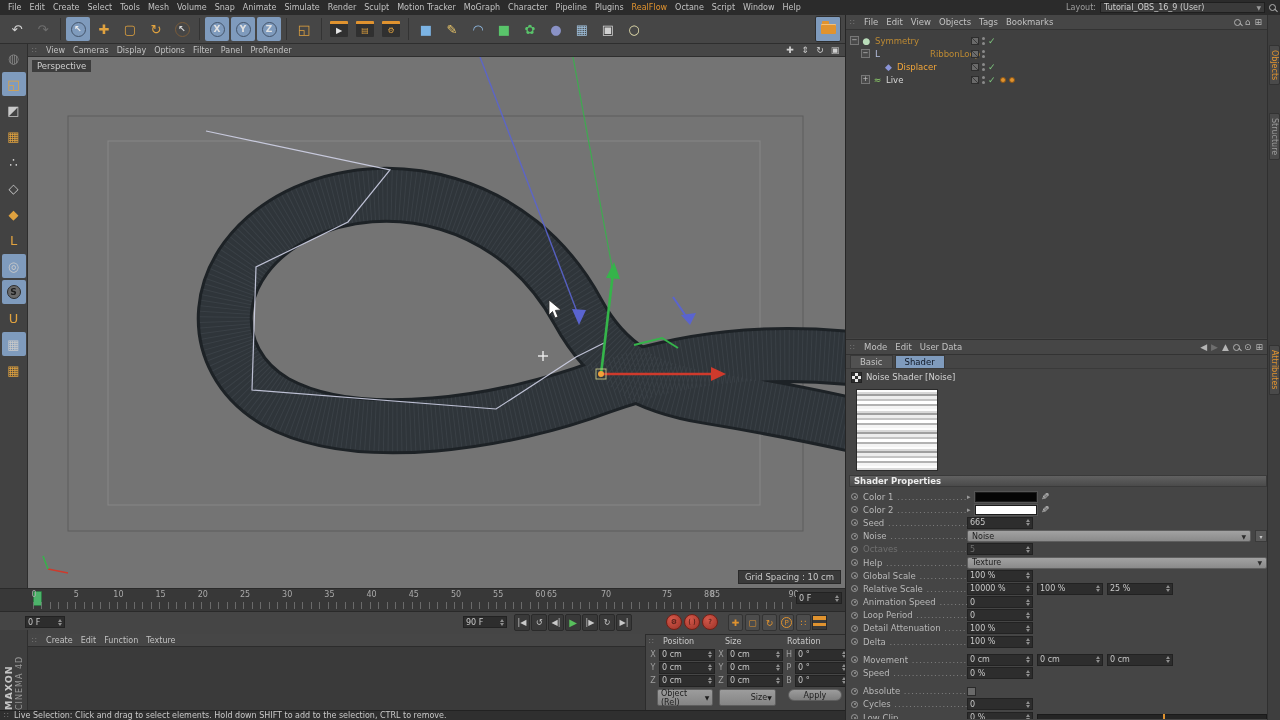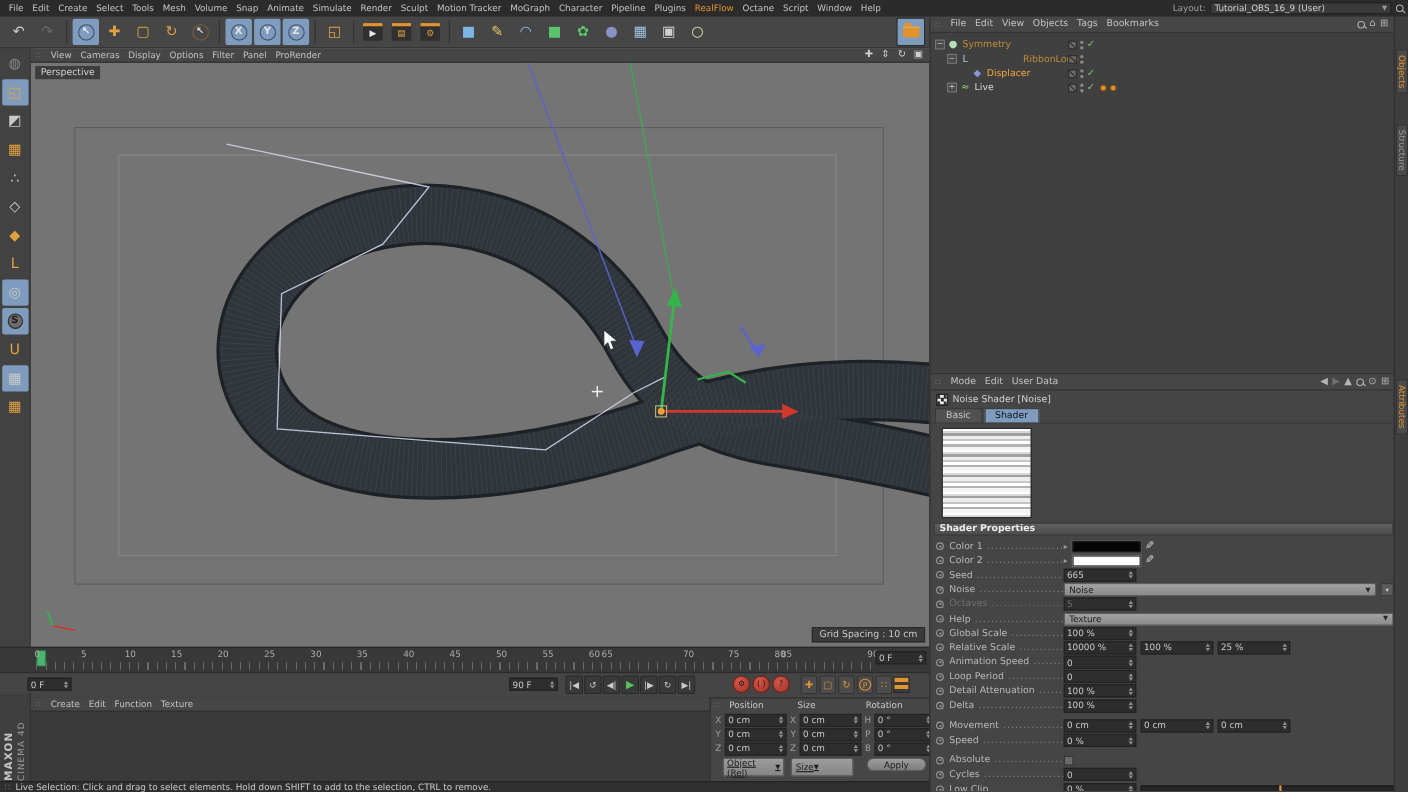--- a/index.html
+++ b/index.html
@@ -102,21 +102,21 @@
   #material-mgr { position:absolute; left:28px; top:634px; width:617px; height:76px; background:#3a3a3a; }
   #mat-menu { height:13px; background:#464646; border-bottom:1px solid #2c2c2c; display:flex; align-items:center; padding:0 4px;}
   .grip { color:#7a7a7a; font-size:8px; margin-right:5px; }
   #coords-panel { position:absolute; left:645px; top:634px; width:200px; height:76px; background:#464646;
     border-left:1px solid #2c2c2c; border-top:1px solid #2c2c2c; padding:2px 3px; }
   #coords-header { display:grid; grid-template-columns:14px 62px 62px 56px; font-size:8px; color:#c9c9c9; height:11px;}
   .crow { display:grid; grid-template-columns:8px 56px 8px 56px 8px 54px; gap:2px; align-items:center; height:13px; }
   .caxis { font-size:8px; color:#9f9f9f; text-align:center; }
   #coords-footer { display:flex; gap:6px; margin-top:2px; margin-left:8px; }
   .cdrop { height:17px; background:linear-gradient(#9c9c9c,#858585); border:1px solid #5e5e5e; border-radius:2px;
-    color:#1d1d1d; font-size:8px; display:flex; align-items:center; justify-content:flex-start; padding:0 3px; cursor:pointer;text-decoration:underline;}
+    color:#1d1d1d; font-size:8px; display:flex; align-items:center; justify-content:flex-end; padding:0 3px; cursor:pointer;}
   #apply-btn { width:56px; height:12px; background:linear-gradient(#9c9c9c,#7f7f7f); border:1px solid #5e5e5e;
     border-radius:6px; color:#1d1d1d; font-size:8px; display:flex; align-items:center; justify-content:center; cursor:pointer;}
   
   #statusbar { position:absolute; left:0; top:710px; width:845px; height:10px; background:#2f2f2f;
     border-top:1px solid #222; display:flex; align-items:center; padding:0 4px; }
   #status-text { font-size:8px; color:#c9c9c9; white-space:nowrap; }
   
   #right-panel { position:absolute; left:845px; top:15px; width:435px; height:705px; background:#454545;
     border-left:1px solid #262626; }
   .pmenu { height:15px; background:#464646; border-bottom:1px solid #333; display:flex; align-items:center; padding:0 4px;}
@@ -427,21 +427,21 @@
         <span class="rtick" style="left: 172.8px;">20</span>
         <span class="rtick" style="left: 215px;">25</span>
         <span class="rtick" style="left: 257.2px;">30</span>
         <span class="rtick" style="left: 299.4px;">35</span>
         <span class="rtick" style="left: 341.6px;">40</span>
         <span class="rtick" style="left: 383.8px;">45</span>
         <span class="rtick" style="left: 426px;">50</span>
         <span class="rtick" style="left: 468.2px;">55</span>
         <span class="rtick" style="left: 510.4px;">60</span>
         <span class="rtick" style="left: 522px;">65</span>
-        <span class="rtick" style="left: 596px;">70</span>
+        <span class="rtick" style="left: 576px;">70</span>
         <span class="rtick" style="left: 637px;">75</span>
         <span class="rtick" style="left: 679.2px;">80</span>
         <span class="rtick" style="left: 685px;">85</span>
         <span class="rtick" style="left: 763.6px;">90</span>
       </div>
     <div id="ruler-minor"></div>
     <span class="fld" id="ruler-frame-fld">
       <span>0 F</span>
       <span class="stp">
           <i class="up"></i>
@@ -701,28 +701,28 @@
           </div>
         <div class="picons" id="am-header-icons">
             <span class="picon">◀</span>
             <span class="picon dim">▶</span>
             <span class="picon">▲</span>
             <span class="i-mag"></span>
             <span class="picon">⊙</span>
             <span class="picon">⊞</span>
           </div>
       </div>
+      <div id="am-tabs">
+          <span class="amtab">Basic</span>
+          <span class="amtab active">Shader</span>
+        </div>
       <div id="am-title">
         <span id="am-checker"></span>
         <span>Noise Shader [Noise]</span>
       </div>
-      <div id="am-tabs">
-          <span class="amtab">Basic</span>
-          <span class="amtab active">Shader</span>
-        </div>
       <div id="am-body">
         <div id="noise-preview"></div>
         <div id="section-header">Shader Properties</div>
         <div id="am-rows">
             <div class="arow">
               <span class="adot"></span>
               <span class="albl">Color 1</span>
               <span class="actr">
                 <span class="aexp">▸</span>
                 <span class="swatch" style="background: rgb(5, 5, 5);"></span>

